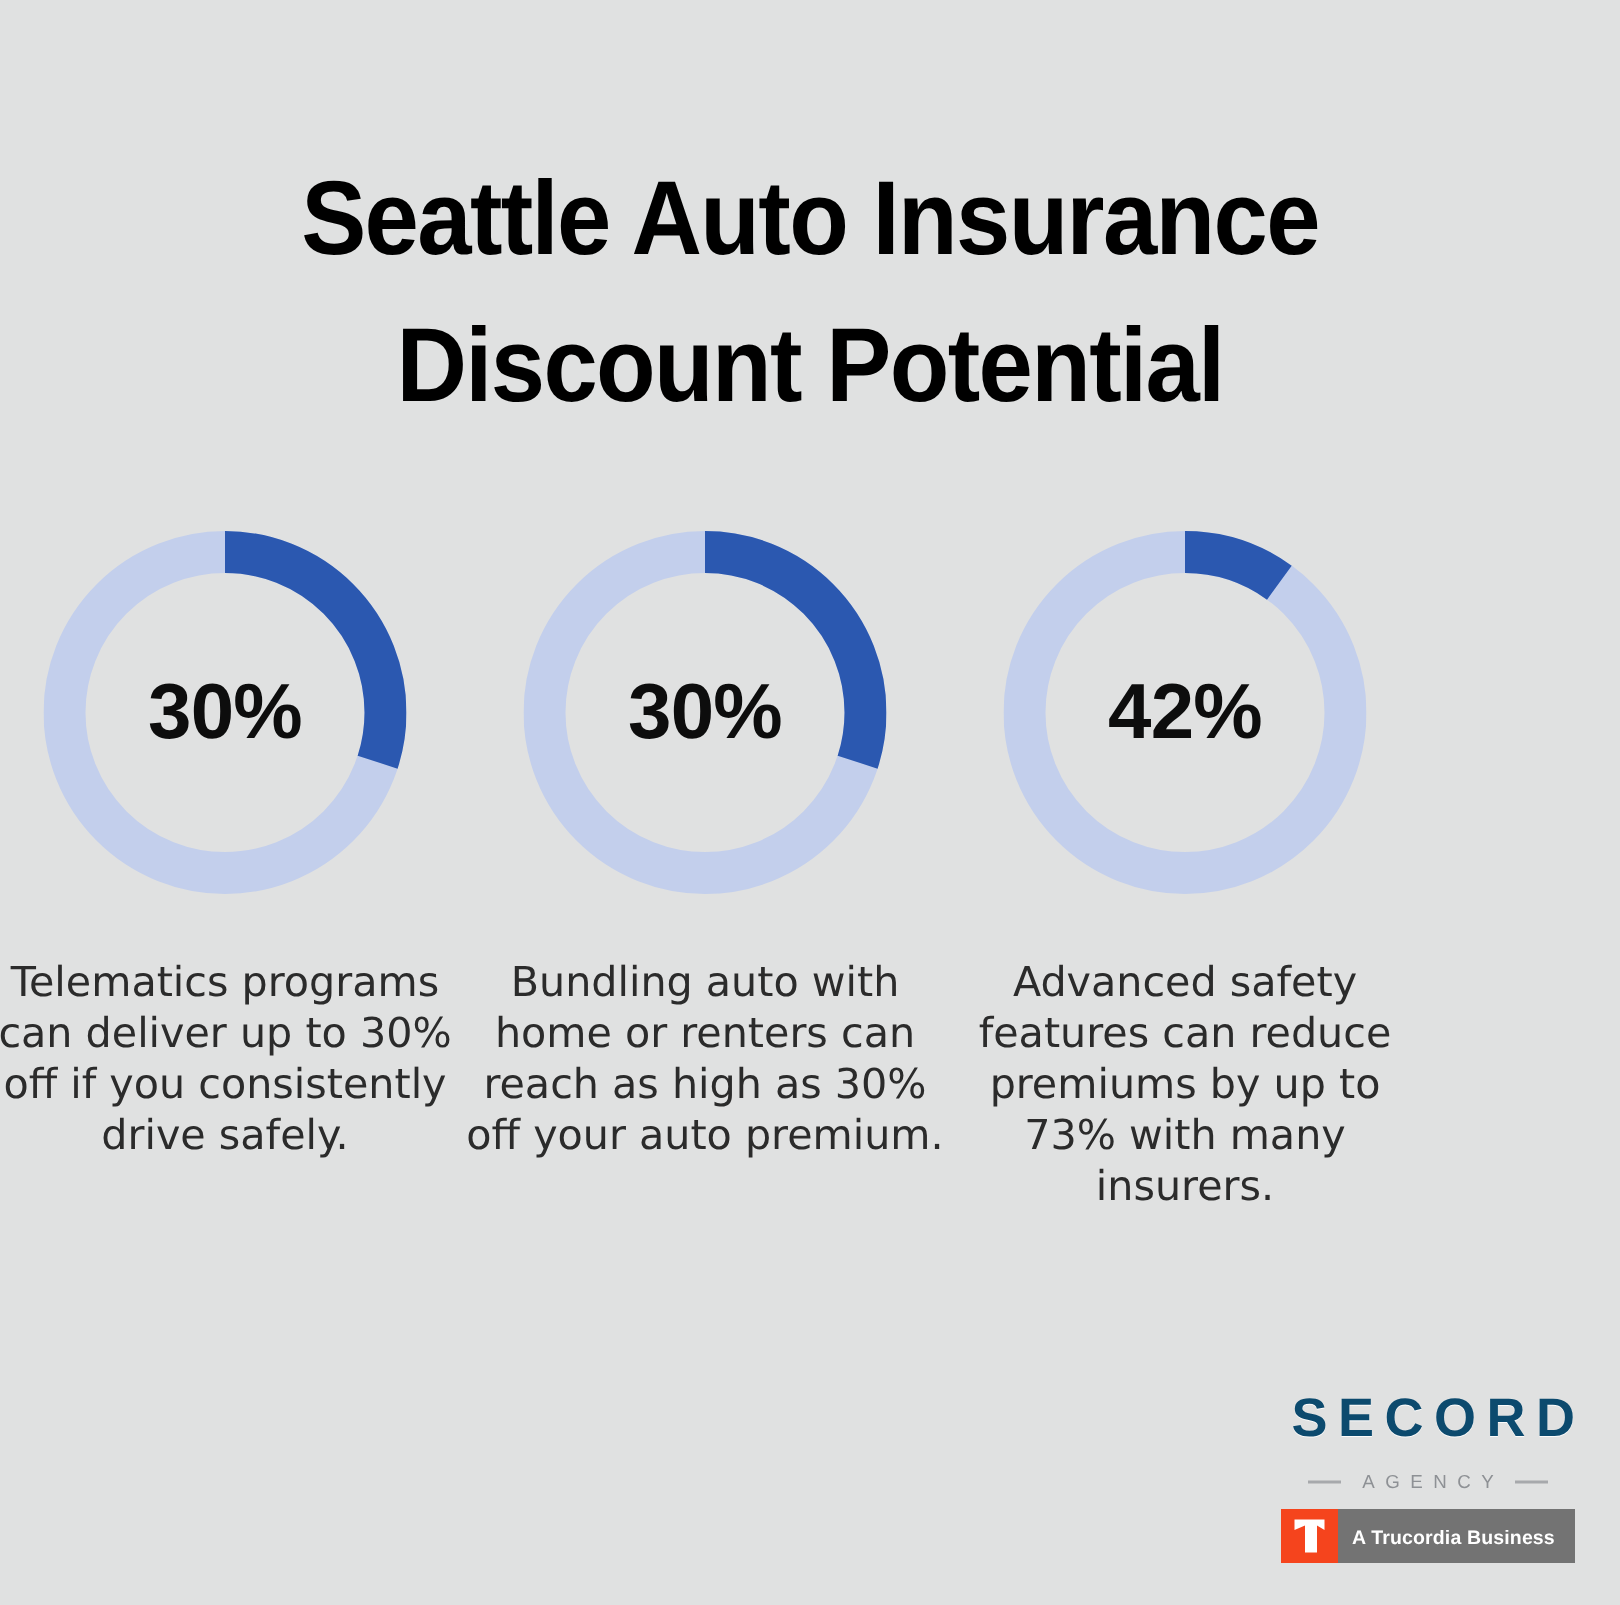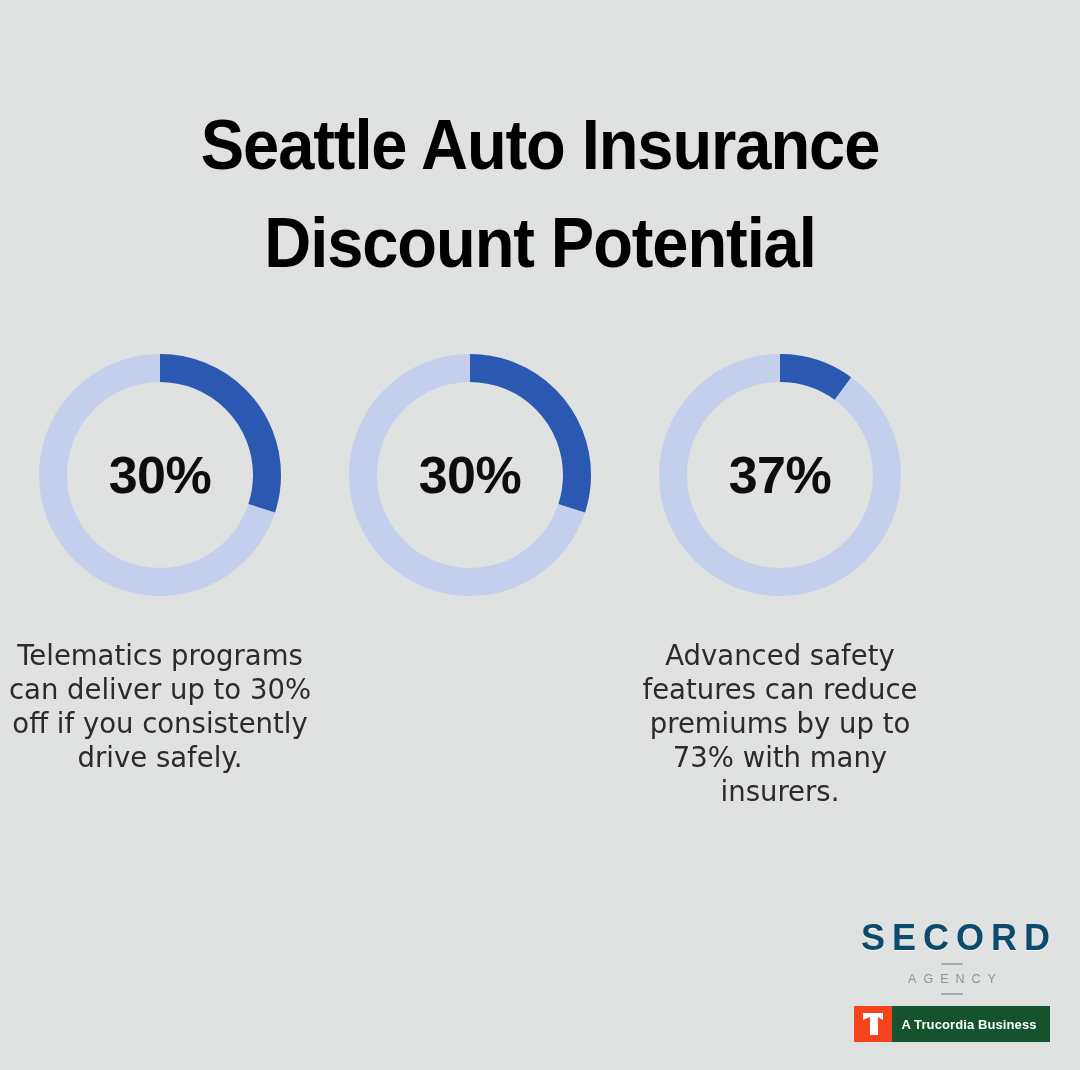--- a/index.html
+++ b/index.html
@@ -117,24 +117,24 @@
     font-weight: 700;
     font-size: 36px;
     letter-spacing: 7px;
     color: #0c4a6e;
     line-height: 40px;
     text-indent: 7px;
     text-shadow: 0 1px 0 rgba(255,255,255,0.85);
   }
   .logo-subrow {
     display: flex;
-    flex-direction: column;
-    align-items: center;
-    justify-content: center;
-    margin-top: 5px;
+    flex-direction: row;
+    align-items: center;
+    justify-content: center;
+    margin-top: 16px;
     gap: 7px;
   }
   .logo-rule {
     height: 2px;
     width: 22px;
     background: #a7a9ac;
     flex: none;
   }
   .logo-agency {
     font-family: "Liberation Sans", sans-serif;
@@ -143,21 +143,21 @@
     color: #8e9195;
     text-indent: 7px;
     line-height: 14px;
   }
   .badge {
     margin-top: 11px;
     height: 36px;
     display: flex;
     flex-direction: row;
     align-items: stretch;
-    background: #14532d;
+    background: #737373;
   }
   .badge-mark {
     width: 38px;
     background: #f5441d;
     flex: none;
     display: flex;
     align-items: center;
     justify-content: center;
   }
   .badge-mark svg { display: block; }
@@ -198,29 +198,30 @@
     </div>
 
     <div class="column">
       <div class="donut-wrap">
         <svg class="donut-svg" viewBox="0 0 242 242">
           <circle cx="121" cy="121" r="107" fill="none" stroke="#c3cfec" stroke-width="28"></circle>
           <circle id="arc1" cx="121" cy="121" r="107" fill="none" stroke="#2b58b0" stroke-width="28" stroke-dasharray="201.69024836046472 470.610579507751"></circle>
         </svg>
         <div class="donut-label">30%</div>
       </div>
+      <div class="caption">Bundling auto with home or renters can reach as high as 30% off your auto premium.</div>
     </div>
 
     <div class="column">
       <div class="donut-wrap">
         <svg class="donut-svg" viewBox="0 0 242 242">
           <circle cx="121" cy="121" r="107" fill="none" stroke="#c3cfec" stroke-width="28"></circle>
           <circle id="arc2" cx="121" cy="121" r="107" fill="none" stroke="#2b58b0" stroke-width="28" stroke-dasharray="67.23008278682157 605.0707450813942"></circle>
         </svg>
-        <div class="donut-label">37%</div>
+        <div class="donut-label">42%</div>
       </div>
       <div class="caption">Advanced safety features can reduce premiums by up to 73% with many insurers.</div>
     </div>
 
   </div>
 
   <div class="logo-block">
     <div class="logo-wordmark">SECORD</div>
     <div class="logo-subrow">
       <span class="logo-rule"></span>

